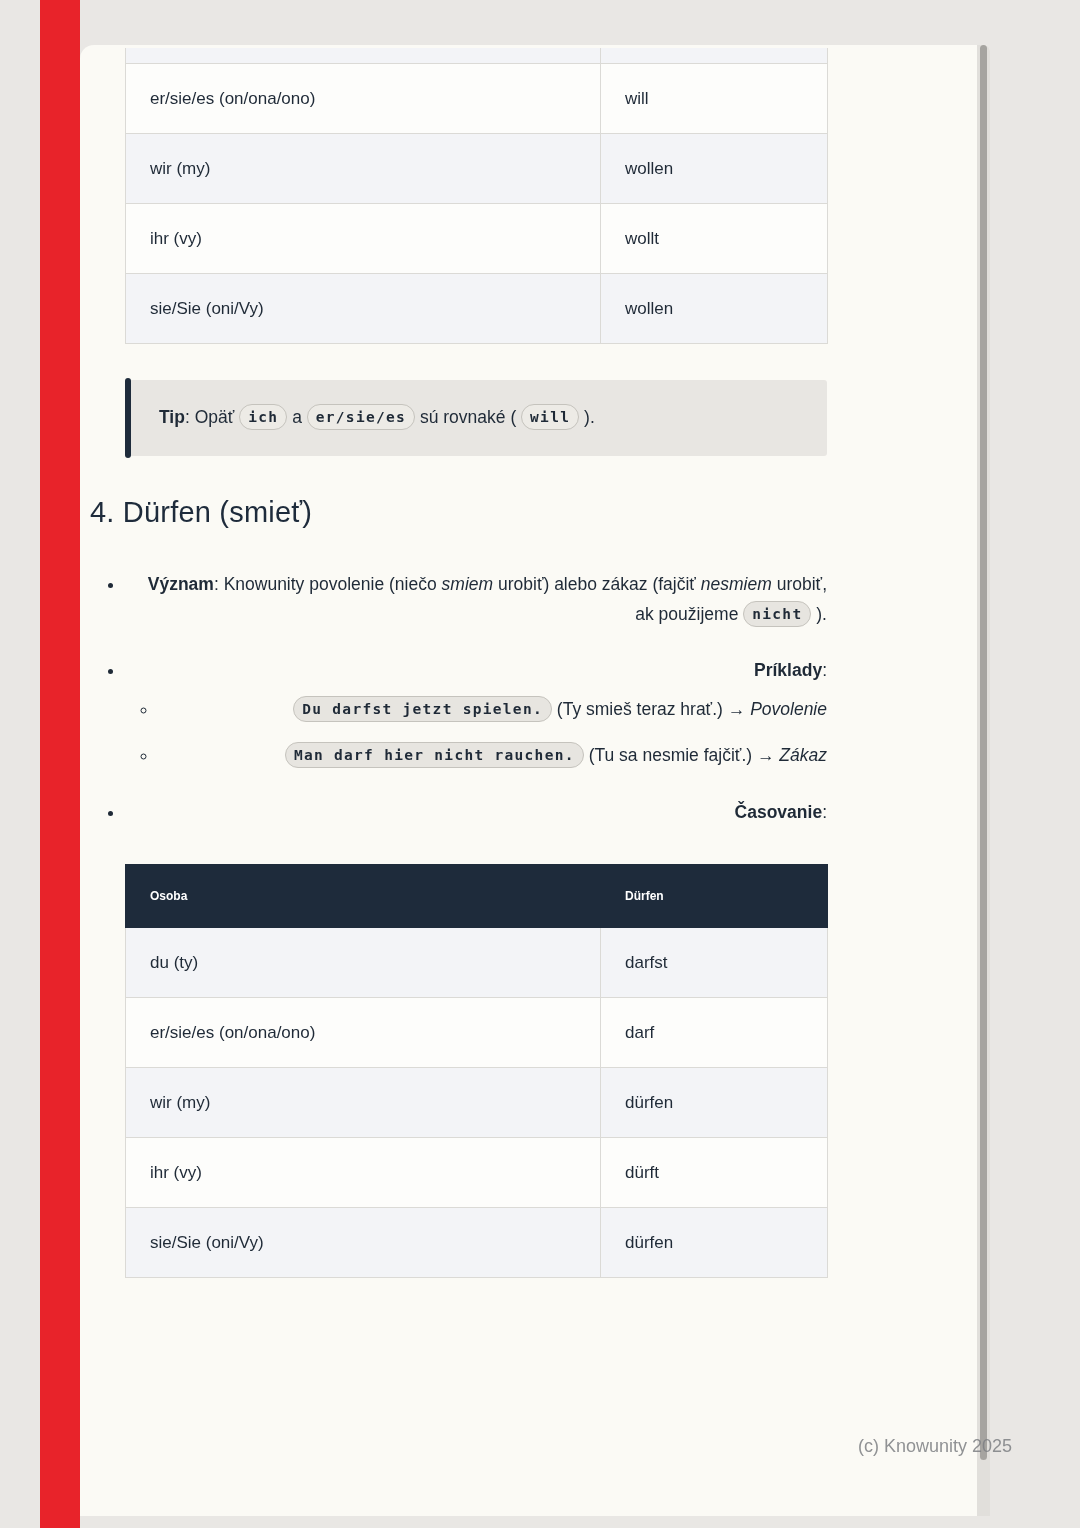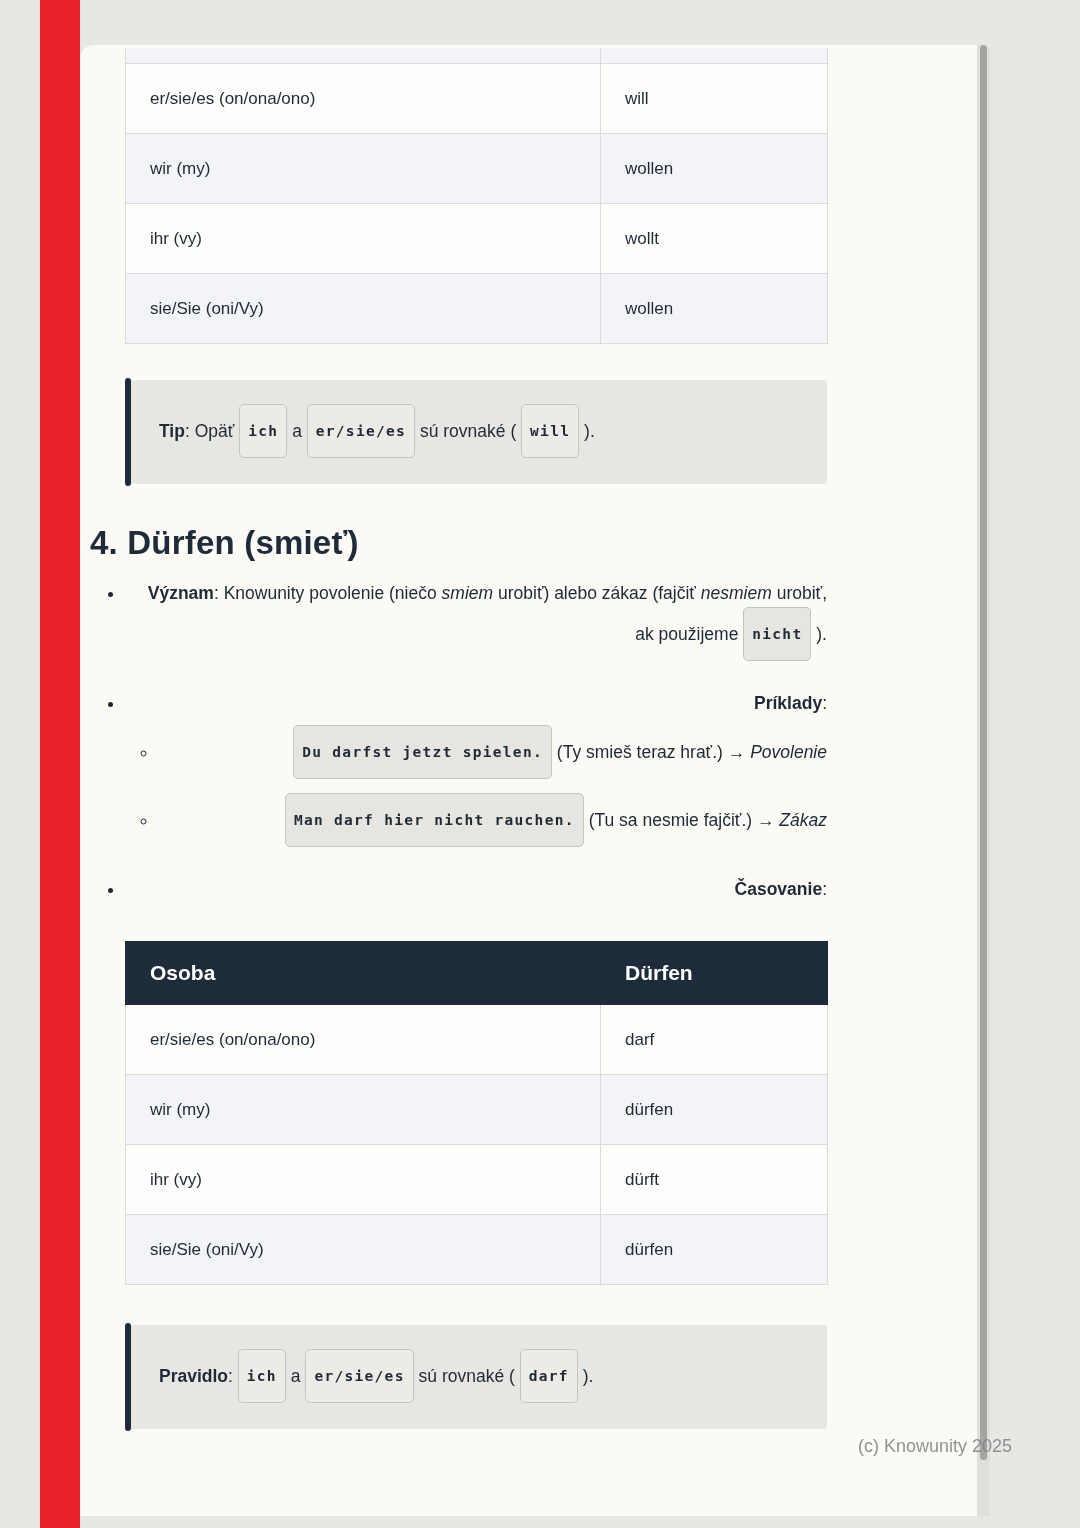--- a/index.html
+++ b/index.html
@@ -42,21 +42,21 @@
   table.conj{
     border-collapse:collapse;table-layout:fixed;width:702px;
     font-size:17px;
   }
   table.conj td{
     border:1px solid var(--table-border);
     padding:23px 24px;line-height:23px;color:var(--text);
   }
   table.conj th{
     background:var(--navy);color:#ffffff;text-align:left;
-    font-size:21px;font-weight:700;
+    font-size:12px;font-weight:700;
     padding:19px 24px;line-height:24px;
     border:1px solid var(--navy);
   }
   tr.row-a td{background:var(--row-a);}
   tr.row-b td{background:var(--row-b);}
   tr.cut td{padding:0;height:15px;border-top:none;background:var(--row-b);}
   
   .callout{
     position:relative;
     margin:36px 0 0 35px;width:702px;box-sizing:border-box;
@@ -65,22 +65,22 @@
     padding:25px 24px 25px 34px;
     font-size:17.5px;line-height:25px;
   }
   .callout::before{
     content:"";position:absolute;left:0;top:-2px;bottom:-2px;width:6px;
     background:var(--navy);border-radius:3px;
   }
   .callout.rule{margin-top:40px;}
   
   h2{
-    font-size:33px;font-weight:700;color:var(--navy);
-    margin:40px 0 16px 0;letter-spacing:.2px;
+    font-size:29px;font-weight:400;color:var(--navy);
+    margin:40px 0 40px 0;letter-spacing:.2px;
   }
   ul.main{
     list-style:disc;
     width:737px;box-sizing:border-box;
     padding-left:35px;
     font-size:17.5px;
   }
   ul.main > li{margin-bottom:26px;line-height:30px;text-align:right;}
   ul.sub{
     list-style:circle;
@@ -91,22 +91,22 @@
   strong{font-weight:700;}
   em{font-style:italic;}
   
   .chip{
     display:inline-block;
     font-family:"DejaVu Sans Mono", monospace;
     font-weight:700;font-size:14.5px;line-height:18px;
     letter-spacing:1.3px;
     background:var(--chip-bg);
     border:1px solid var(--chip-border);
-    border-radius:5px;
-    padding:17px 8px;
+    border-radius:13px;
+    padding:3px 8px;
     color:var(--text);
     position:relative;top:-1px;
     white-space:nowrap;
   }
   .callout .chip{background:#edebe6;}
   
   .scrollbar{
     position:absolute;right:0;top:0;bottom:0;width:13px;
     background:#e1dfdb;border-top-right-radius:6px;
   }
@@ -212,49 +212,44 @@
             <col style="width:475px">
             <col style="width:227px">
           </colgroup>
         <thead>
           <tr>
             <th>Osoba</th>
             <th>Dürfen</th>
           </tr>
         </thead>
         <tbody>
+          <tr class="row-b">
+            <td>du (ty)</td>
+            <td>darfst</td>
+          </tr>
           <tr class="row-a">
             <td>er/sie/es (on/ona/ono)</td>
             <td>darf</td>
           </tr>
           <tr class="row-b">
             <td>wir (my)</td>
             <td>dürfen</td>
           </tr>
           <tr class="row-a">
             <td>ihr (vy)</td>
             <td>dürft</td>
           </tr>
           <tr class="row-b">
             <td>sie/Sie (oni/Vy)</td>
             <td>dürfen</td>
           </tr>
         </tbody>
       </table>
     </div>
 
-    <div class="callout rule">
-      <strong>Pravidlo</strong><span>:</span>
-      <span class="chip">ich</span>
-      <span>a</span>
-      <span class="chip">er/sie/es</span>
-      <span>sú rovnaké (</span>
-      <span class="chip">darf</span>
-      <span>).</span>
-    </div>
 
   </div>
 
   <div class="scrollbar">
     <div class="thumb"></div>
   </div>
 </div>
 
 <div class="watermark">(c) Knowunity 2025</div>
 

